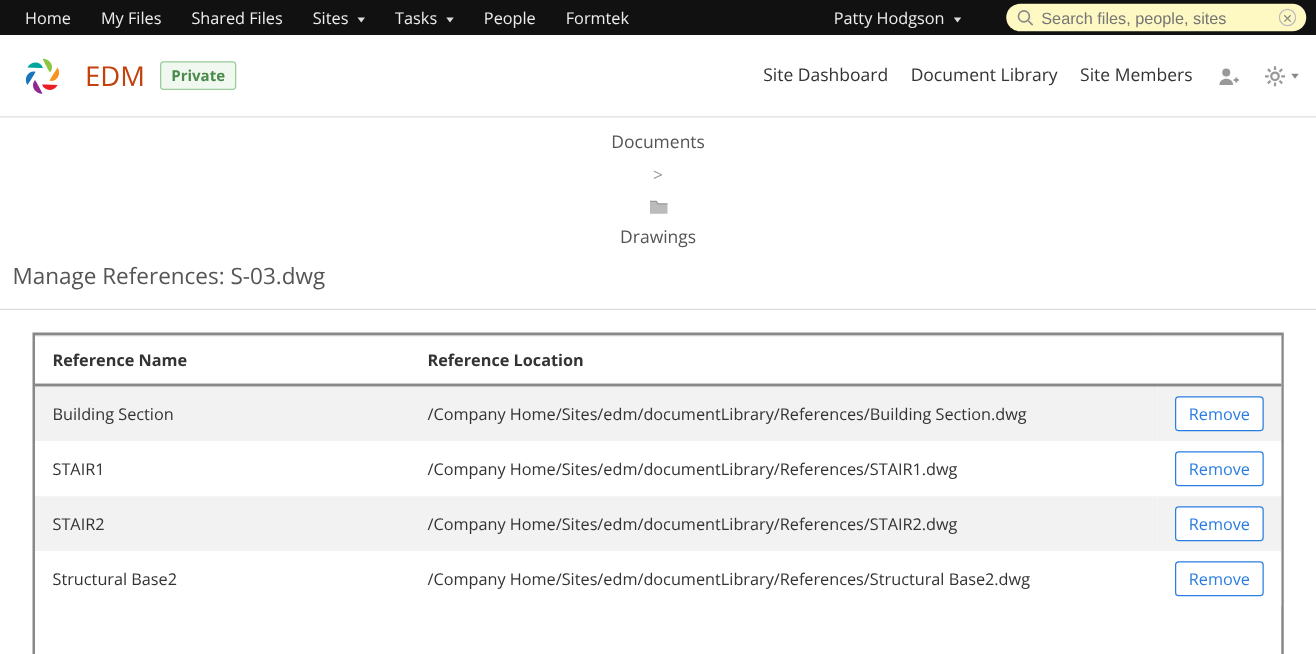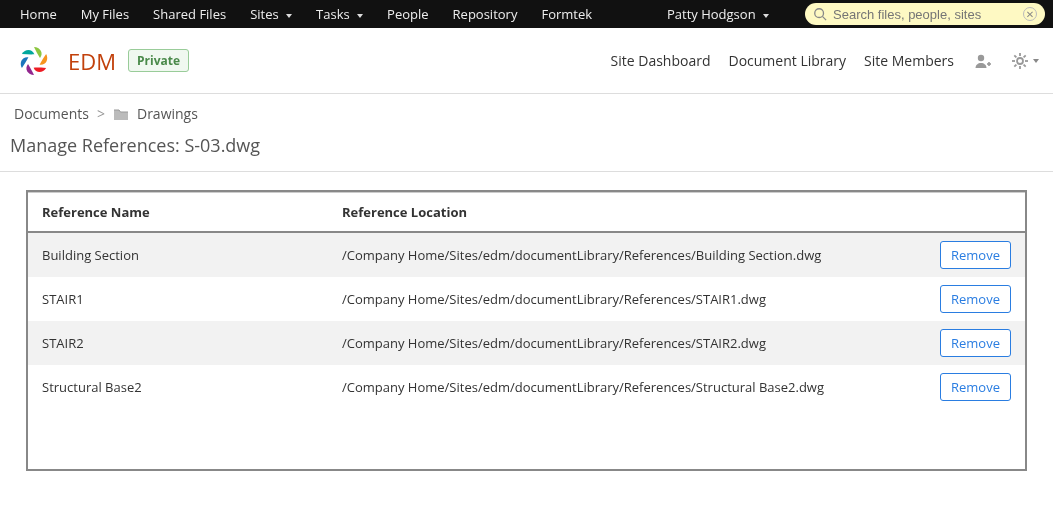--- a/index.html
+++ b/index.html
@@ -113,20 +113,21 @@
     vertical-align: middle;
   }
   
   .breadcrumb {
     padding: 10px 14px 4px 14px;
     color: #555;
     font-size: 14px;
     display: flex;
     align-items: center;
     gap: 8px;
+    flex-direction: column;
   }
   .breadcrumb .sep { color: #999; }
   .breadcrumb .folder-ico { color: #999; }
   .breadcrumb .crumb { cursor: pointer; }
   
   .pagetitle {
     padding: 6px 14px 14px 10px;
     font-size: 18px;
     color: #555;
     border-bottom: 1px solid #ddd;
@@ -183,23 +184,20 @@
     <div class="nav-item">
       <span>Sites</span>
       <span class="caret"></span>
     </div>
     <div class="nav-item">
       <span>Tasks</span>
       <span class="caret"></span>
     </div>
     <div class="nav-item">
       <span>People</span>
-    </div>
-    <div class="nav-item">
-      <span>Repository</span>
     </div>
     <div class="nav-item">
       <span>Formtek</span>
     </div>
   </div>
   <div class="spacer"></div>
   <div class="user">
     <span>Patty Hodgson</span>
     <span class="caret"></span>
   </div>

